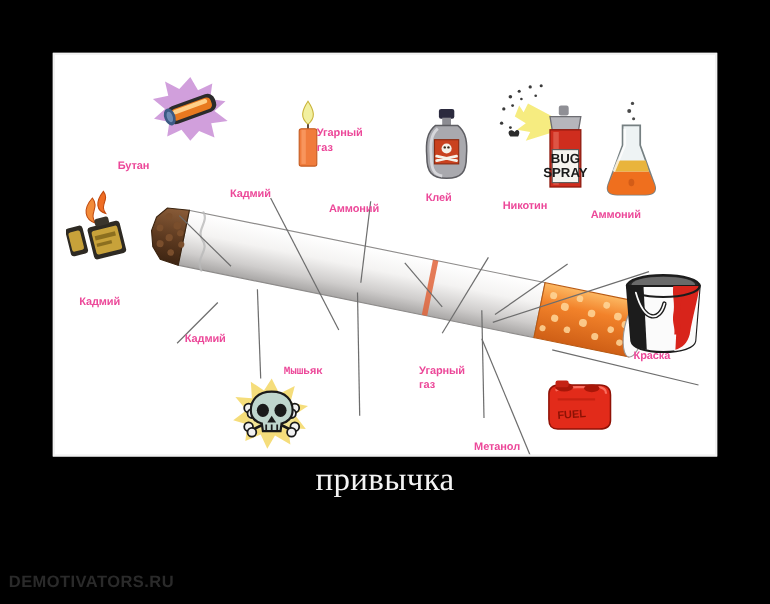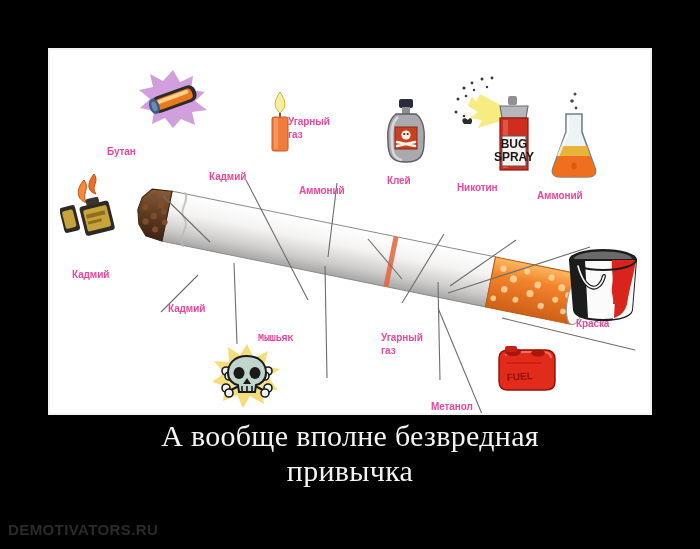--- a/index.html
+++ b/index.html
@@ -281,19 +281,18 @@
       <div class="lbl" style="left:208px;top:282px;font-family:Liberation Mono, monospace;">Мышьяк</div>
       <div class="lbl" style="left:331px;top:281px;">Угарный
 газ</div>
       <div class="lbl" style="left:381px;top:331px;margin-top:19px;">Метанол</div>
       <div class="lbl" style="left:526px;top:267px;text-align:center;">Краска</div>
 
     </div>
   </div>
 
   <div id="caption">
-    <div>А вообще вполне безвредная</div>
     <div>привычка</div>
   </div>
 
   <div id="watermark">DEMOTIVATORS.RU</div>
 
 </div>
 
 </body></html>

